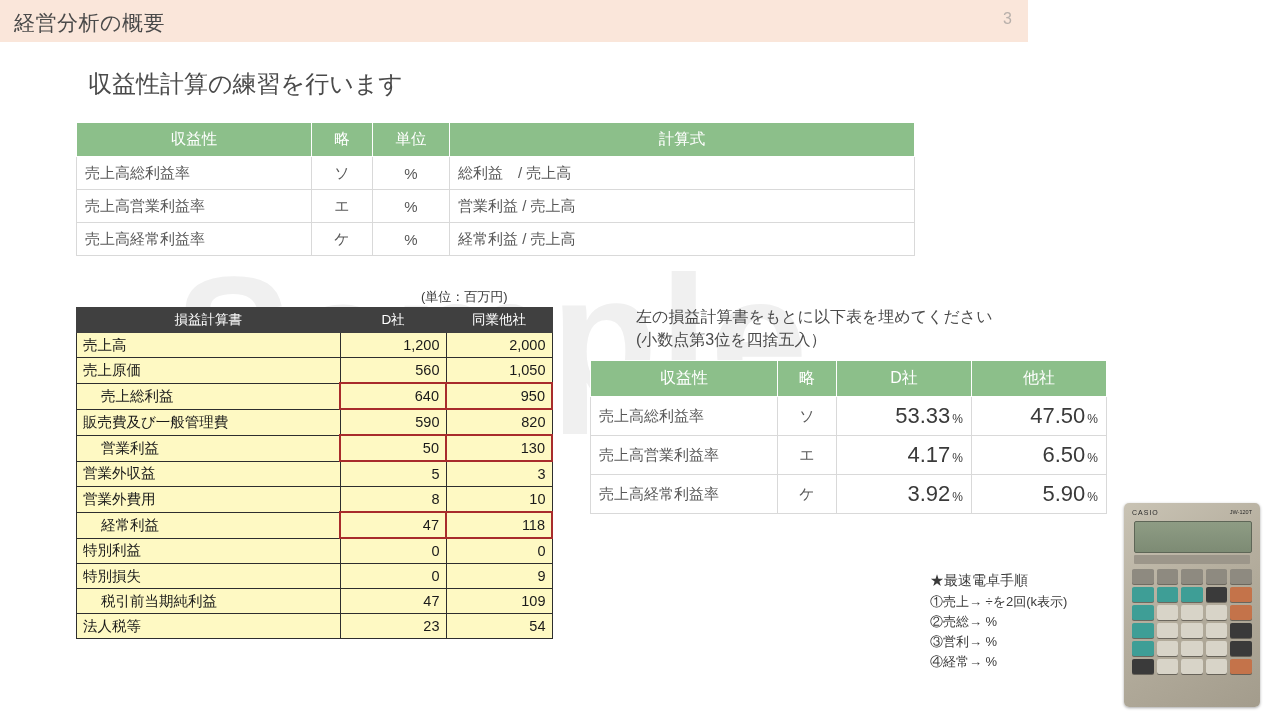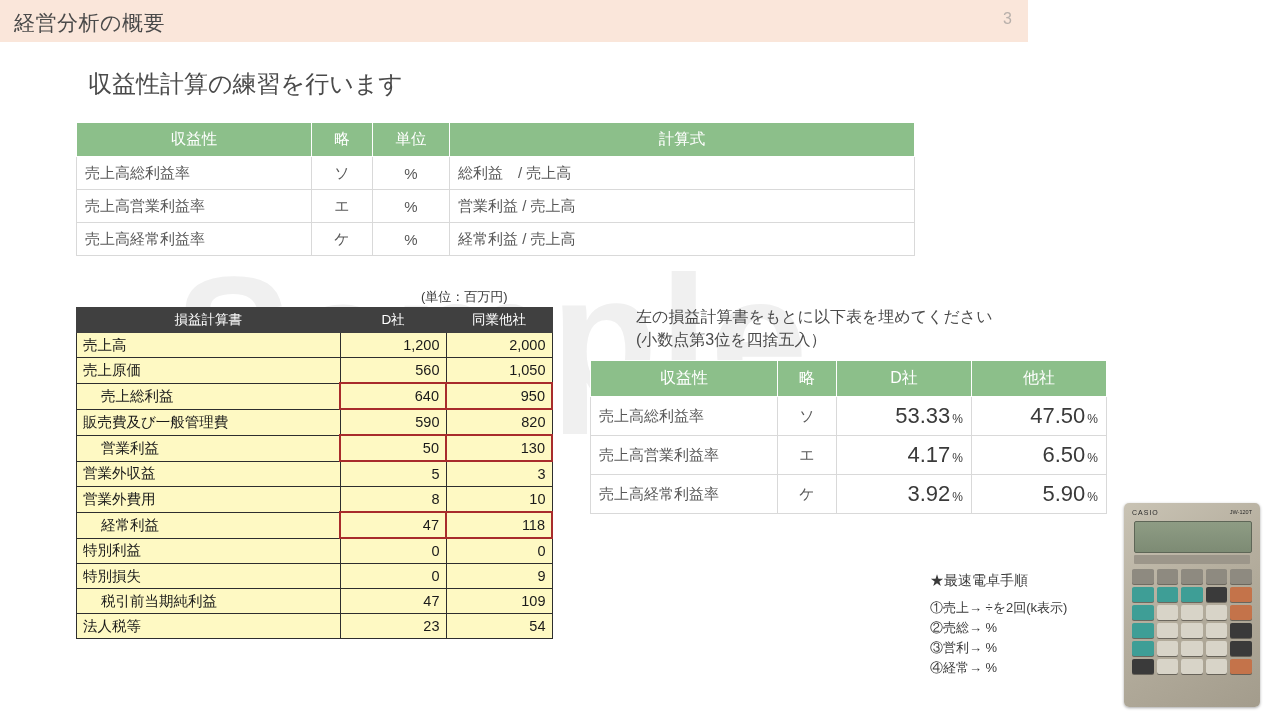--- a/index.html
+++ b/index.html
@@ -197,21 +197,20 @@
   .calc-steps {
     position: absolute;
     left: 930px;
     top: 570px;
     font-size: 13px;
     color: #3a3a3a;
     line-height: 1.55;
   }
   .calc-steps .title {
     font-size: 14px;
-    margin-bottom: 6px;
   }
 
   
   .calc-img {
     position: absolute;
     left: 1124px;
     top: 503px;
     width: 136px;
     height: 204px;
     background: linear-gradient(145deg,#c9c3b4 0%,#b5ae9e 45%,#a39c8c 100%);

